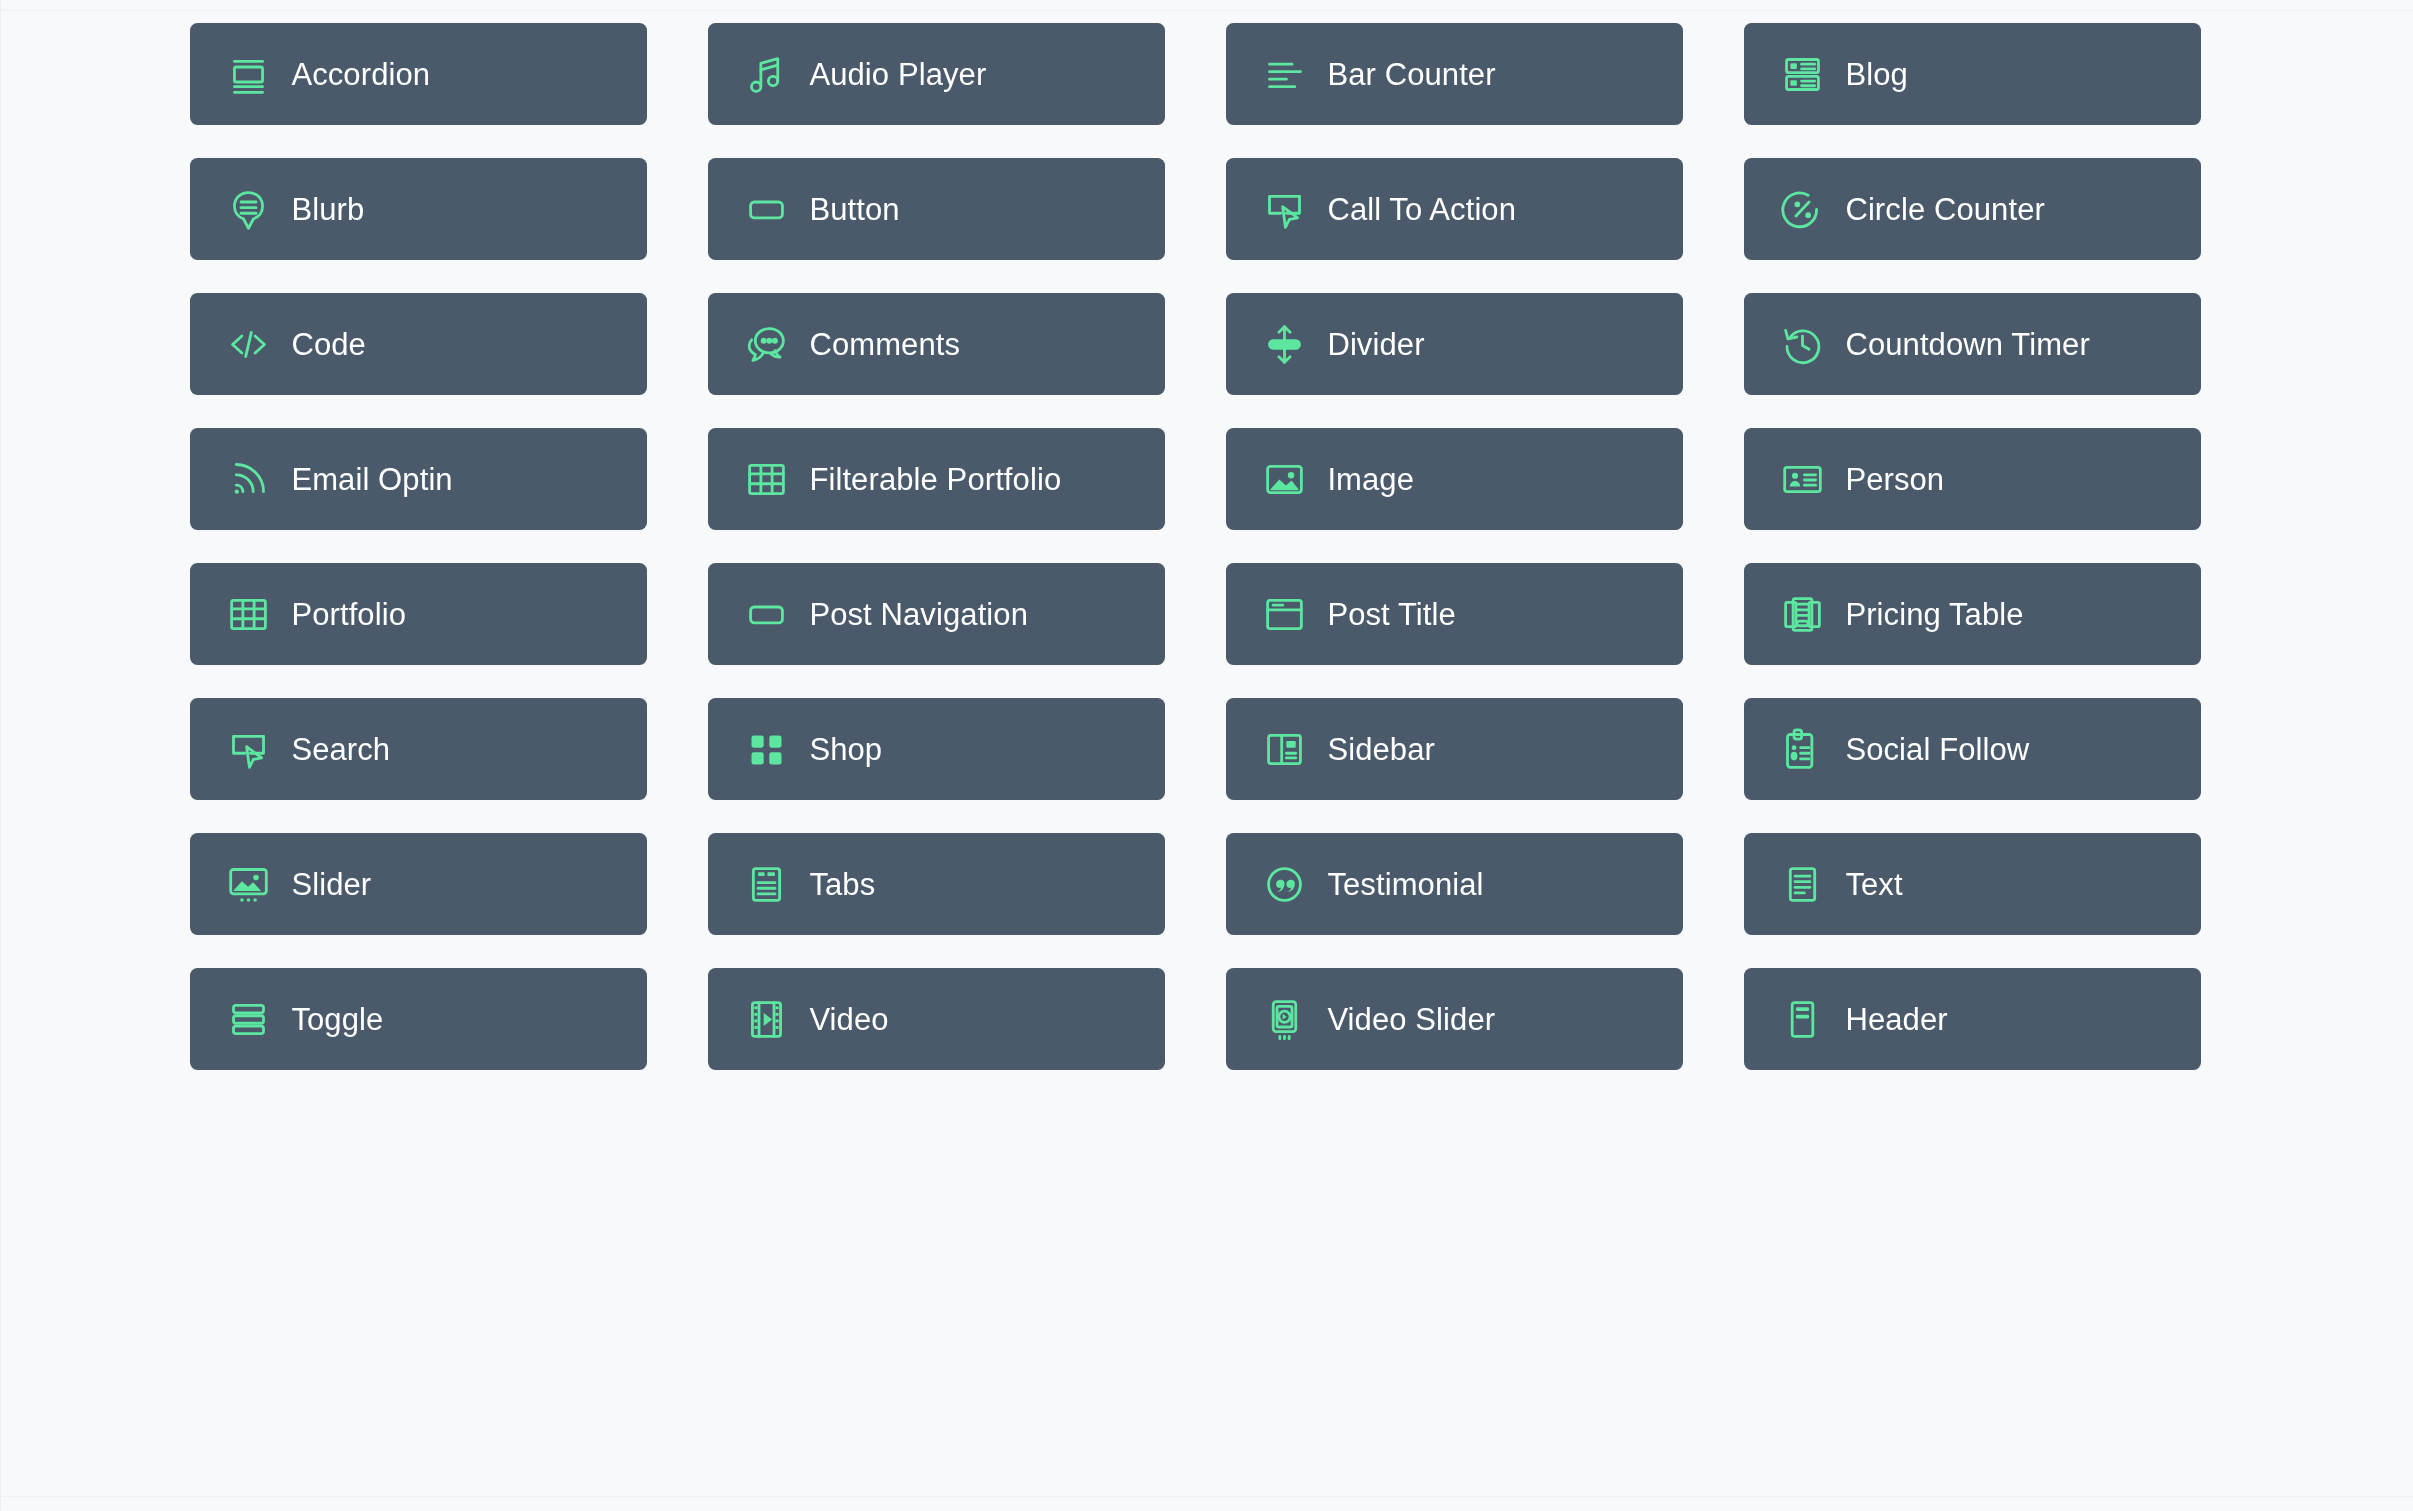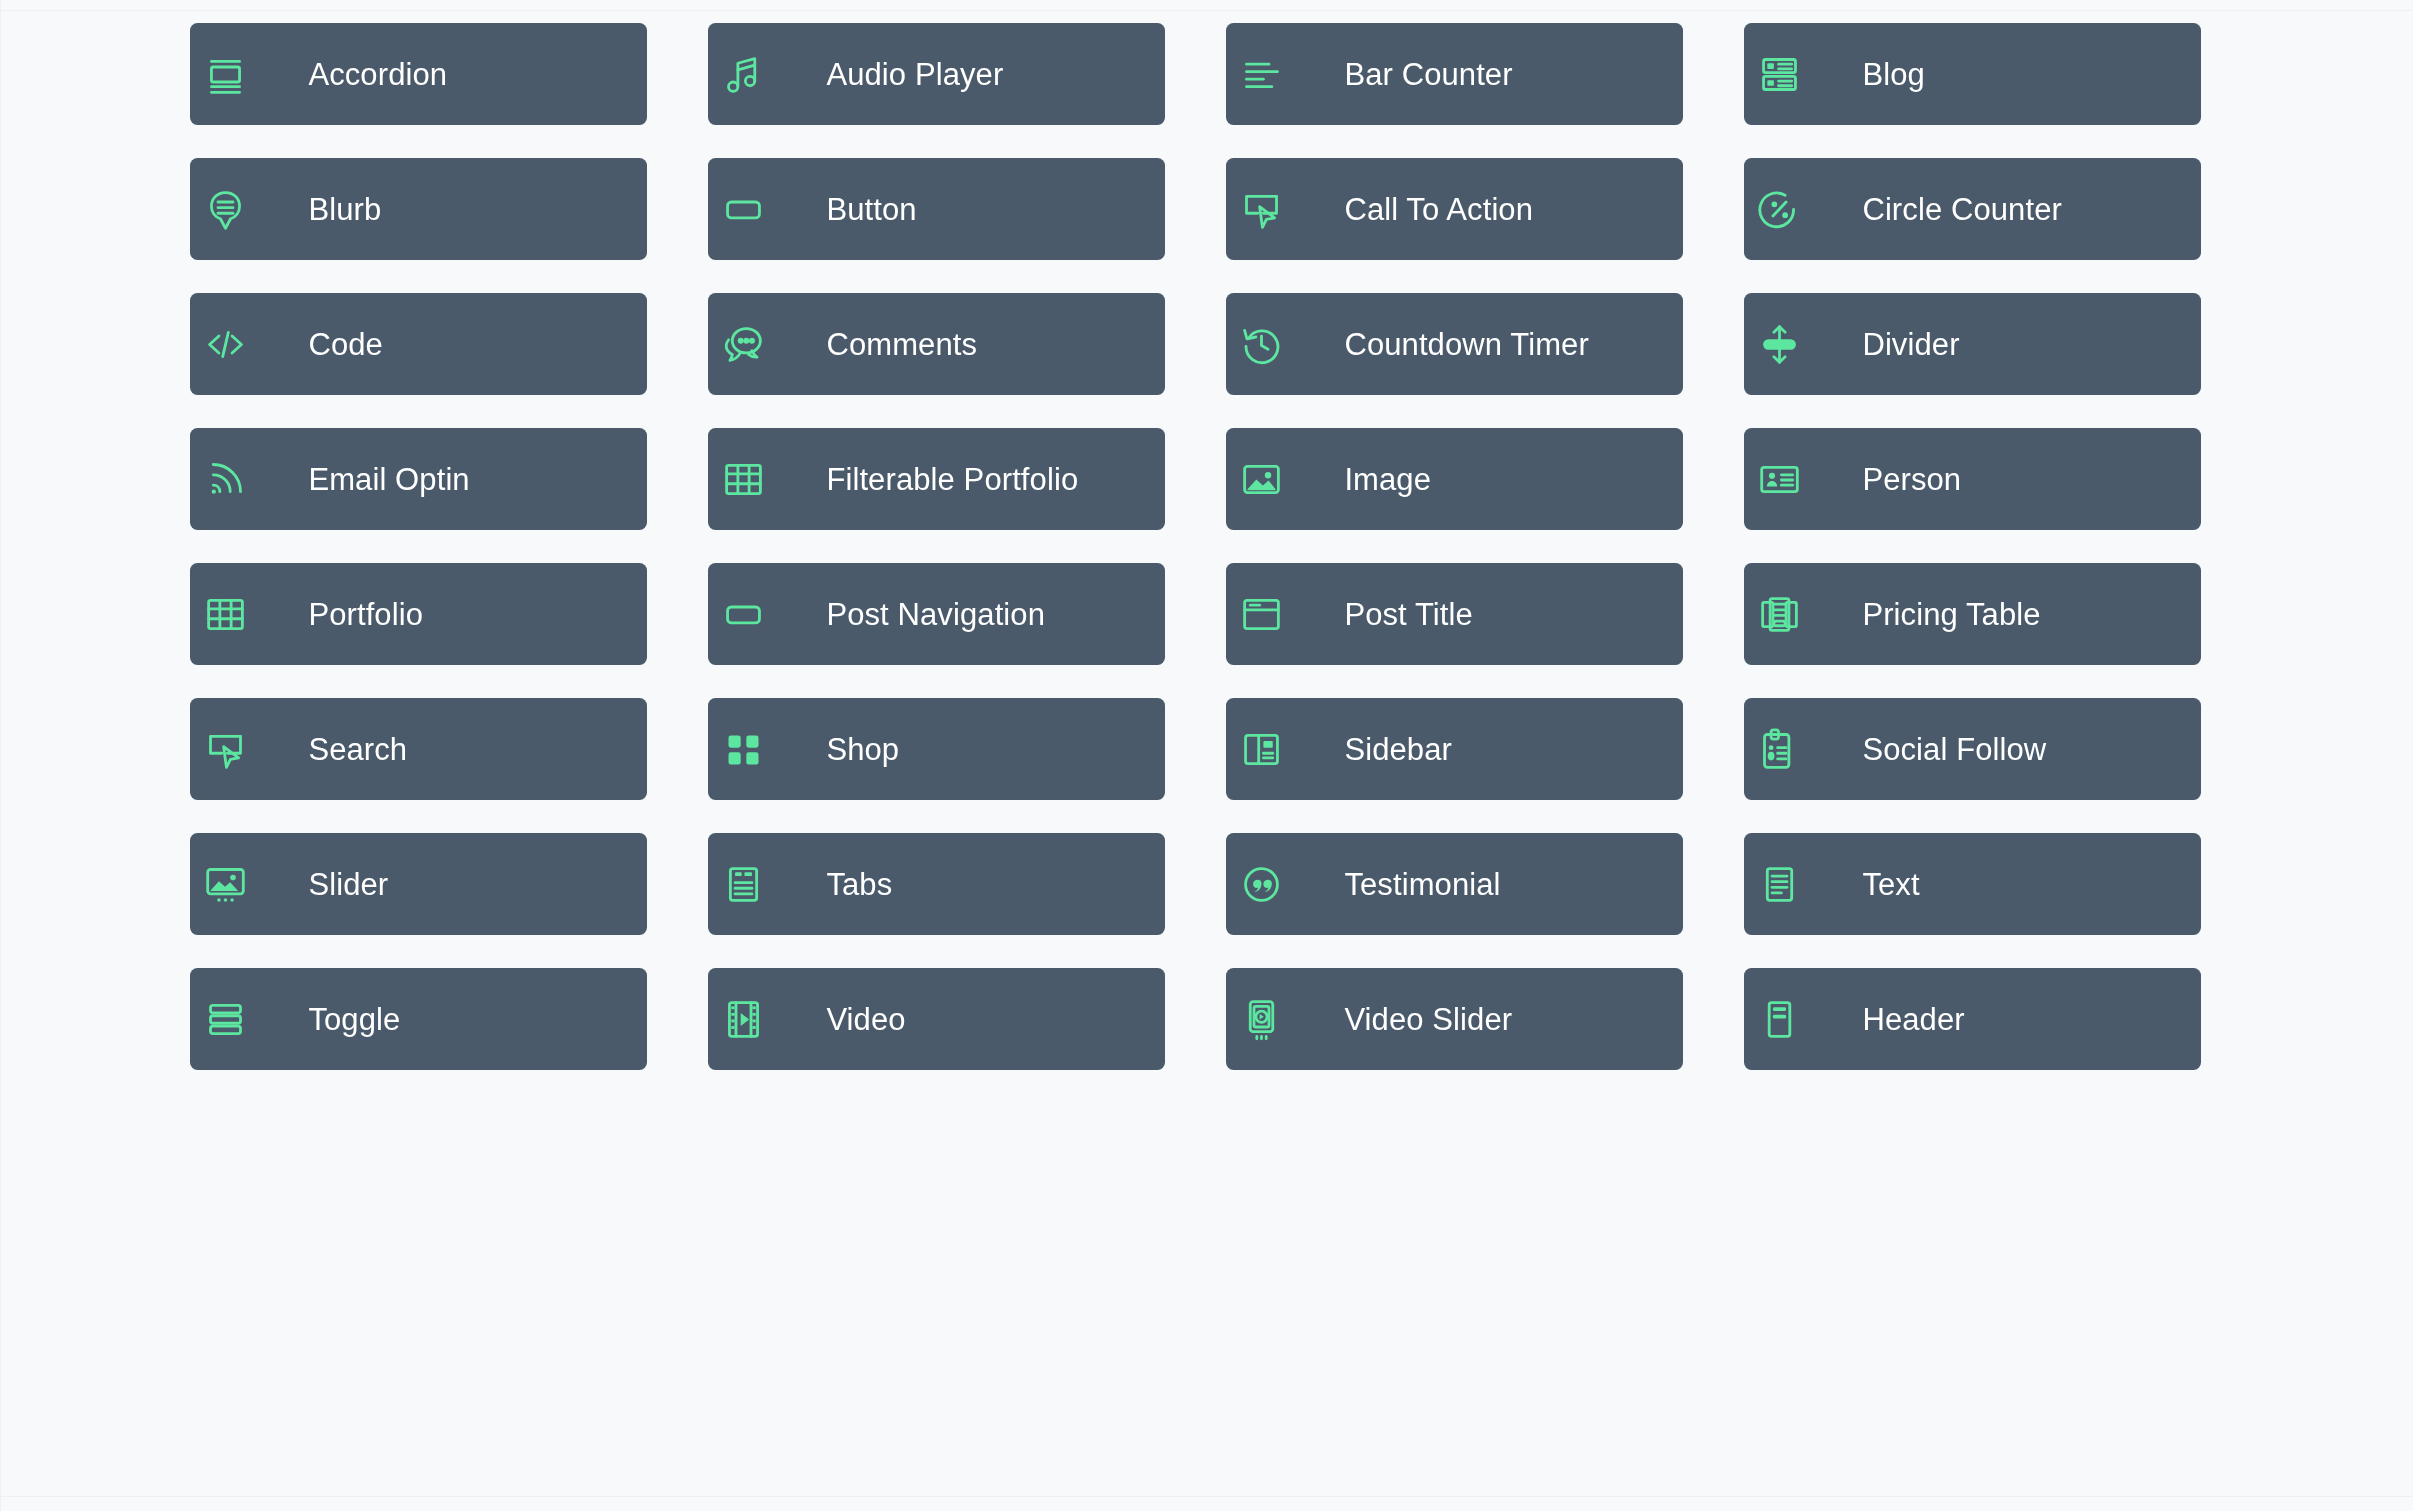--- a/index.html
+++ b/index.html
@@ -23,25 +23,24 @@
     grid-template-columns: repeat(4, 457px);
     column-gap: 61px;
     row-gap: 33px;
   }
   .module-card {
     height: 102px;
     background: #4a5a6a;
     border-radius: 7.5px;
     display: flex;
     align-items: center;
-    padding-left: 10px;
+    padding-left: 33px;
     box-sizing: border-box;
     cursor: pointer;
     user-select: none;
-    gap: 40px;
   }
   .module-icon {
     width: 50px;
     height: 50px;
     flex: 0 0 50px;
     display: flex;
     align-items: center;
     justify-content: center;
     margin-right: 18.4px;
   }
@@ -198,37 +197,37 @@
           <circle cx="21" cy="20" r="1.7" fill="#5ce6a0"></circle>
           <circle cx="27" cy="20" r="1.7" fill="#5ce6a0"></circle>
           <circle cx="33" cy="20" r="1.7" fill="#5ce6a0"></circle>
         </svg>
       </span>
       <span class="module-label">Comments</span>
     </div>
     <div class="module-card">
       <span class="module-icon">
         <svg viewBox="0 0 48 48" fill="none" xmlns="http://www.w3.org/2000/svg" stroke="#5ce6a0" stroke-width="3" stroke-linecap="round" stroke-linejoin="round">
-          <path d="M10 17.5A17 17 0 1 1 7.5 26"></path>
-          <polyline points="6,9 8.5,18 18,16"></polyline>
-          <polyline points="24,15 24,25 31,29"></polyline>
-        </svg>
-      </span>
-      <span class="module-label">Countdown Timer</span>
-    </div>
-    <div class="module-card">
-      <span class="module-icon">
-        <svg viewBox="0 0 48 48" fill="none" xmlns="http://www.w3.org/2000/svg" stroke="#5ce6a0" stroke-width="3" stroke-linecap="round" stroke-linejoin="round">
           <line x1="24" y1="5" x2="24" y2="43"></line>
           <polyline points="18,11 24,5 30,11"></polyline>
           <polyline points="18,37 24,43 30,37"></polyline>
           <rect x="8" y="20" width="32" height="8" rx="4" fill="#5ce6a0" stroke="#5ce6a0"></rect>
         </svg>
       </span>
       <span class="module-label">Divider</span>
+    </div>
+    <div class="module-card">
+      <span class="module-icon">
+        <svg viewBox="0 0 48 48" fill="none" xmlns="http://www.w3.org/2000/svg" stroke="#5ce6a0" stroke-width="3" stroke-linecap="round" stroke-linejoin="round">
+          <path d="M10 17.5A17 17 0 1 1 7.5 26"></path>
+          <polyline points="6,9 8.5,18 18,16"></polyline>
+          <polyline points="24,15 24,25 31,29"></polyline>
+        </svg>
+      </span>
+      <span class="module-label">Countdown Timer</span>
     </div>
     <div class="module-card">
       <span class="module-icon">
         <svg viewBox="0 0 48 48" fill="none" xmlns="http://www.w3.org/2000/svg" stroke="#5ce6a0" stroke-width="3" stroke-linecap="round" stroke-linejoin="round">
           <path d="M11 8c16 0 29 13 29 29"></path>
           <path d="M11 19c10 0 18 8 18 18"></path>
           <path d="M11 30c4 0 7 3 7 7"></path>
           <circle cx="11.5" cy="37" r="2.3" fill="#5ce6a0" stroke="none"></circle>
         </svg>
       </span>

